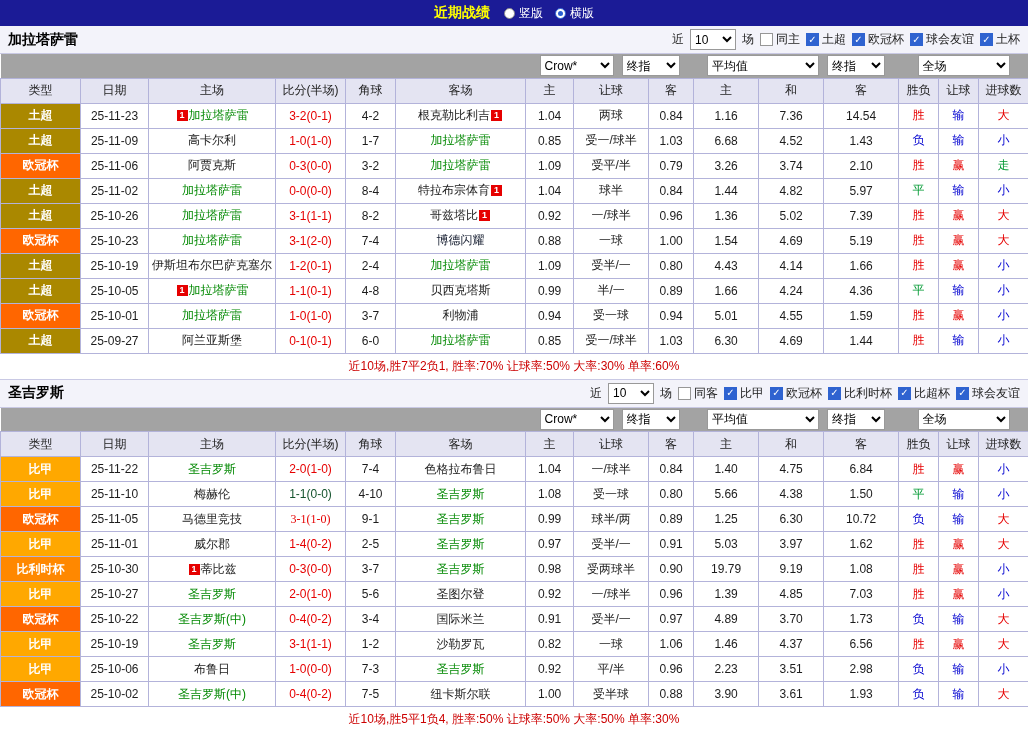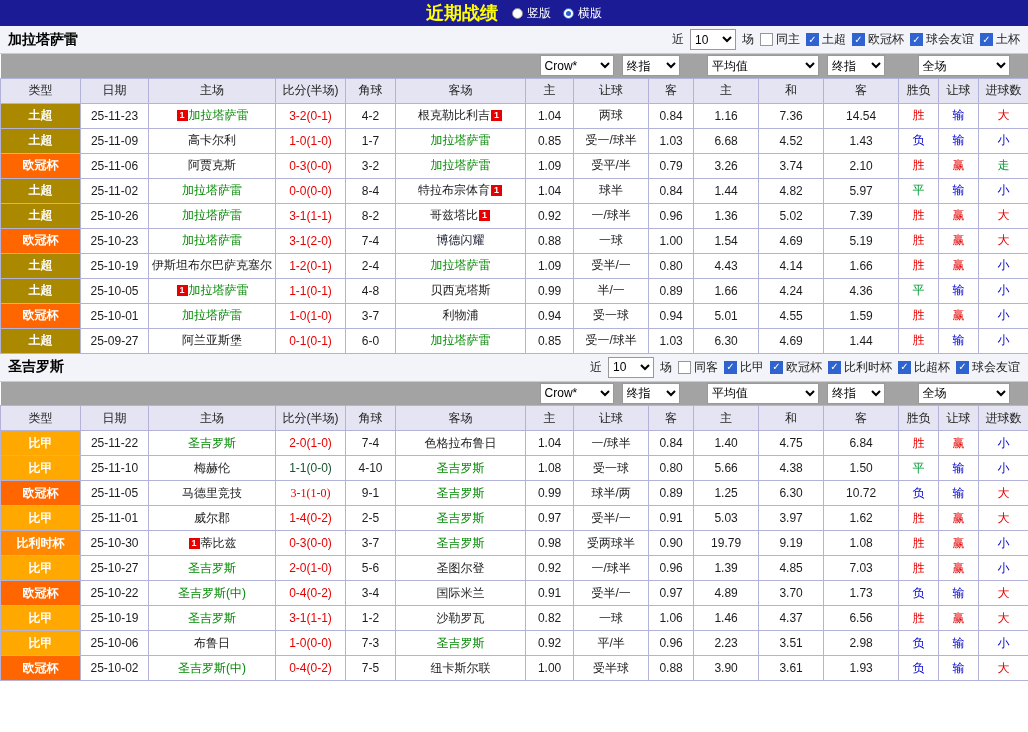--- a/index.html
+++ b/index.html
@@ -7,21 +7,21 @@
   body {
     width:1028px; height:732px; overflow:hidden;
     font-family:"Liberation Sans","DejaVu Sans",sans-serif;
     font-size:12px; color:#1c1c1c;
   }
   
   .topbar {
     height:26px; background:#1b1b96;
     display:flex; align-items:center; justify-content:center; gap:14px;
   }
-  .topbar .title { color:#ffff00; font-weight:bold; font-size:18px; }
+  .topbar .title { color:#ffff00; font-weight:bold; font-size:14px; }
   .topbar label { color:#fff; font-size:12px; display:inline-flex; align-items:center; gap:4px; cursor:pointer; }
   .radio {
     width:11px; height:11px; border-radius:50%; background:#fff;
     border:1px solid #8a8a8a; display:inline-block; position:relative;
   }
   .radio.on { border-color:#2a5fd0; }
   .radio.on::after {
     content:""; position:absolute; left:2px; top:2px; width:5px; height:5px;
     border-radius:50%; background:#2a5fd0;
   }
@@ -326,20 +326,21 @@
             <td>1.03</td>
             <td>6.30</td>
             <td>4.69</td>
             <td>1.44</td>
             <td style="color: rgb(230, 0, 0);">胜</td>
             <td style="color: rgb(0, 0, 208);">输</td>
             <td style="color: rgb(0, 0, 208);">小</td>
           </tr>
         </tbody>
     </table>
+    <div class="summary">近10场,胜7平2负1, 胜率:70% 让球率:50% 大率:30% 单率:60%</div>
   </div>
 
   <div class="section">
     <div class="section-head">
       <span class="team">圣吉罗斯</span>
       <div class="filter-bar">
           <span>近</span>
           <select class="sel-count"><option>10</option></select>
           <span>场</span>
           <label>
@@ -583,14 +584,15 @@
             <td>0.88</td>
             <td>3.90</td>
             <td>3.61</td>
             <td>1.93</td>
             <td style="color: rgb(0, 0, 208);">负</td>
             <td style="color: rgb(0, 0, 208);">输</td>
             <td style="color: rgb(230, 0, 0);">大</td>
           </tr>
         </tbody>
     </table>
+    <div class="summary">近10场,胜5平1负4, 胜率:50% 让球率:50% 大率:50% 单率:30%</div>
   </div>
 </div>
 
 </body></html>

